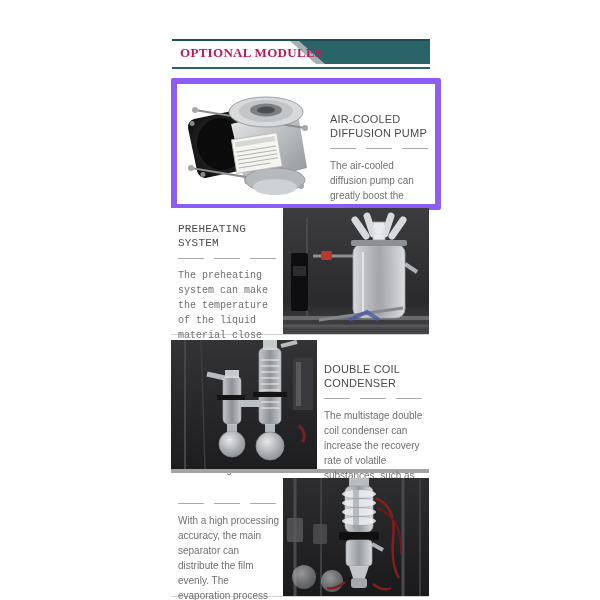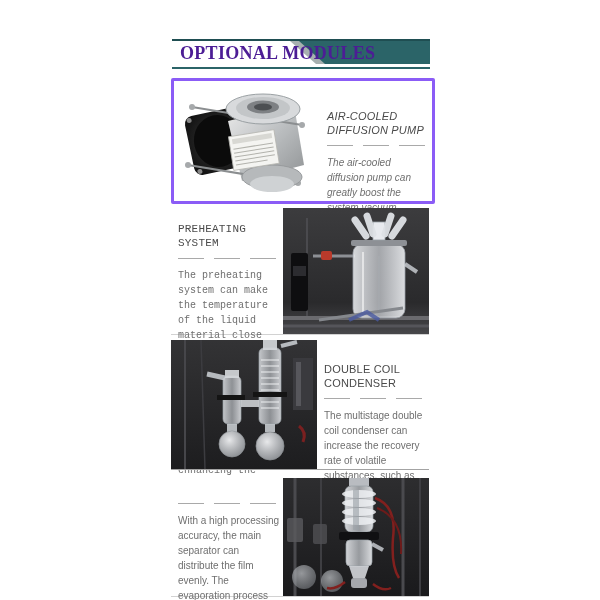--- a/index.html
+++ b/index.html
@@ -3,30 +3,30 @@
 <meta charset="utf-8">
 <style>
   html,body{margin:0;padding:0;background:#ffffff;}
   .page{position:relative;width:600px;height:600px;background:#ffffff;overflow:hidden;
         font-family:"Liberation Sans", sans-serif;}
 
   
   .banner{position:absolute;left:172px;top:39px;width:258px;height:25px;}
   .banner svg{position:absolute;left:0;top:0;}
   .banner-title{position:absolute;left:8px;top:3px;height:22px;line-height:22px;
-        font-family:"Liberation Serif", serif;font-weight:bold;font-size:18px;
-        letter-spacing:0.3px;color:#4c1d95;}
+        font-family:"Liberation Serif", serif;font-weight:bold;font-size:13px;
+        letter-spacing:0.3px;color:#be185d;}
   .banner-underline{position:absolute;left:172px;top:67px;width:258px;height:2px;
         background:#2b6468;}
 
   
   .section{position:absolute;left:171px;width:258px;background:#fff;}
-  .sec1{top:78px;height:120px;border:3px solid #8b5cf6;border-radius:2px;font-style:italic;}
+  .sec1{top:78px;height:120px;border:6px solid #8b5cf6;border-radius:2px;}
   .sec2{top:208px;height:126px;border-bottom:1px solid #d2d2d2;font-family:Liberation Mono, monospace;}
-  .sec3{top:340px;height:129px;border-bottom:1px solid #a3a3a3;}
+  .sec3{top:340px;height:129px;border-bottom:4px solid #a3a3a3;}
   .sec4{top:478px;height:118px;border-bottom:1px solid #d2d2d2;}
 
   .photo{position:absolute;top:0;overflow:hidden;}
   .photo svg{display:block;}
   .photo-left{left:0;}
   .photo-right{right:0;}
 
   .textcol{position:absolute;}
   .sec-title{font-size:11px;color:#4a4a4a;line-height:1.3;letter-spacing:0.2px;
         white-space:pre-line;}

